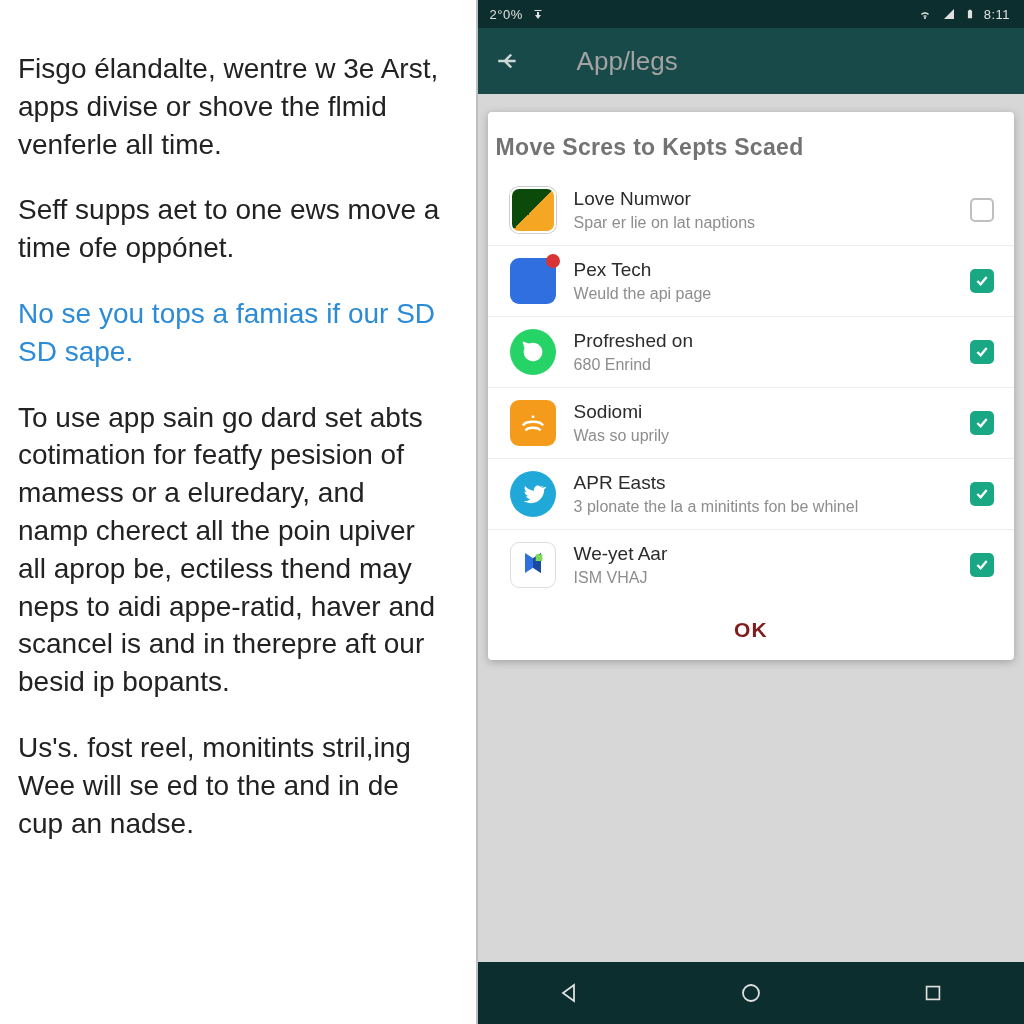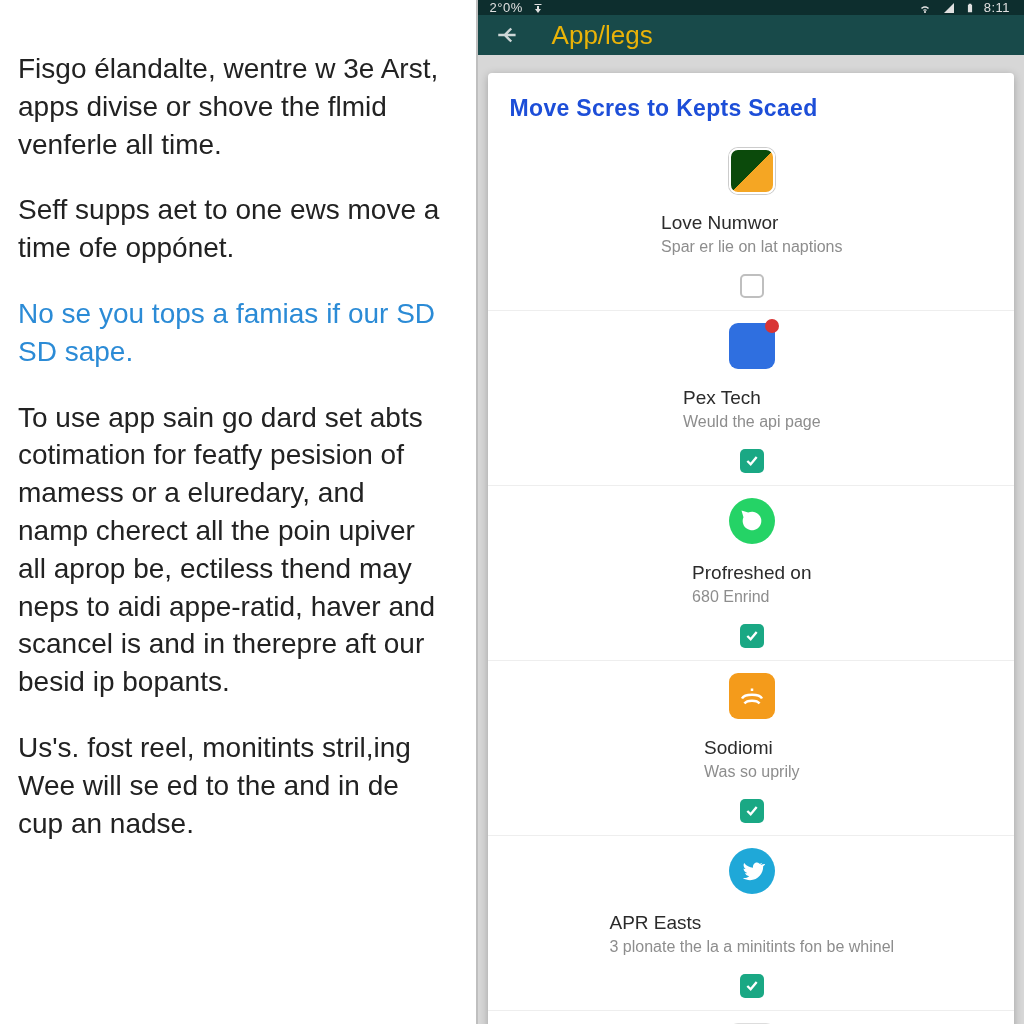--- a/index.html
+++ b/index.html
@@ -15,29 +15,29 @@
   .phone { width: 567px; background: #e9e9e9; display: flex; flex-direction: column; border-left: 2px solid #bfbfbf; }
 
   
   .status-bar { height: 28px; background: #0d2e2e; color: #e0e0e0; display: flex; align-items: center; justify-content: space-between; padding: 0 14px 0 12px; font-size: 13px; letter-spacing: .5px; }
   .status-left, .status-right { display: flex; align-items: center; gap: 9px; }
   .status-bar svg { display: block; }
 
   
   .app-bar { height: 66px; background: #184a4a; display: flex; align-items: center; padding: 0 10px; gap: 24px; }
   .back-btn { width: 40px; height: 40px; display: flex; align-items: center; justify-content: center; color: #cfd8d8; background: none; border: none; }
-  .app-title { font-size: 26px; color: #eab308; font-weight: 400; }
+  .app-title { font-size: 26px; color: #a3a3a3; font-weight: 400; margin-left: 25px; }
 
   
   .phone-body { flex: 1; background: #d7d7d7; padding: 18px 10px 0 10px; display: flex; align-items: flex-start; justify-content: center; }
   .dialog { width: 100%; background: #fff; border-radius: 4px; box-shadow: 0 2px 8px rgba(0,0,0,.25); padding-bottom: 8px; }
-  .dialog-title { font-size: 23px; font-weight: 700; padding: 22px 22px 14px 22px; color: #1d4ed8; letter-spacing: .3px; }
+  .dialog-title { font-size: 23px; font-weight: 700; padding: 22px 22px 14px 8px; color: #737373; letter-spacing: .3px; }
 
   .app-list { list-style: none; }
-  .app-item { display: flex; align-items: center; padding: 12px 20px 12px 22px; border-top: 1px solid #eee; gap: 18px; flex-direction: column; }
+  .app-item { display: flex; align-items: center; padding: 12px 20px 12px 22px; border-top: 1px solid #eee; gap: 18px; }
   .app-item:first-child { border-top: none; }
   .app-icon { width: 46px; height: 46px; border-radius: 9px; display: flex; align-items: center; justify-content: center; flex-shrink: 0; }
   .app-text { flex: 1; min-width: 0; }
   .app-name { font-size: 19px; color: #2b2b2b; line-height: 1.2; }
   .app-sub { font-size: 16px; color: #8d8d8d; line-height: 1.2; margin-top: 2px; }
 
   .checkbox { width: 24px; height: 24px; border-radius: 5px; display: flex; align-items: center; justify-content: center; flex-shrink: 0; }
   .checkbox.unchecked { border: 2px solid #bfbfbf; background: #fff; }
   .checkbox.checked { background: #1aa884; }
   .checkbox.checked svg { display: block; }

